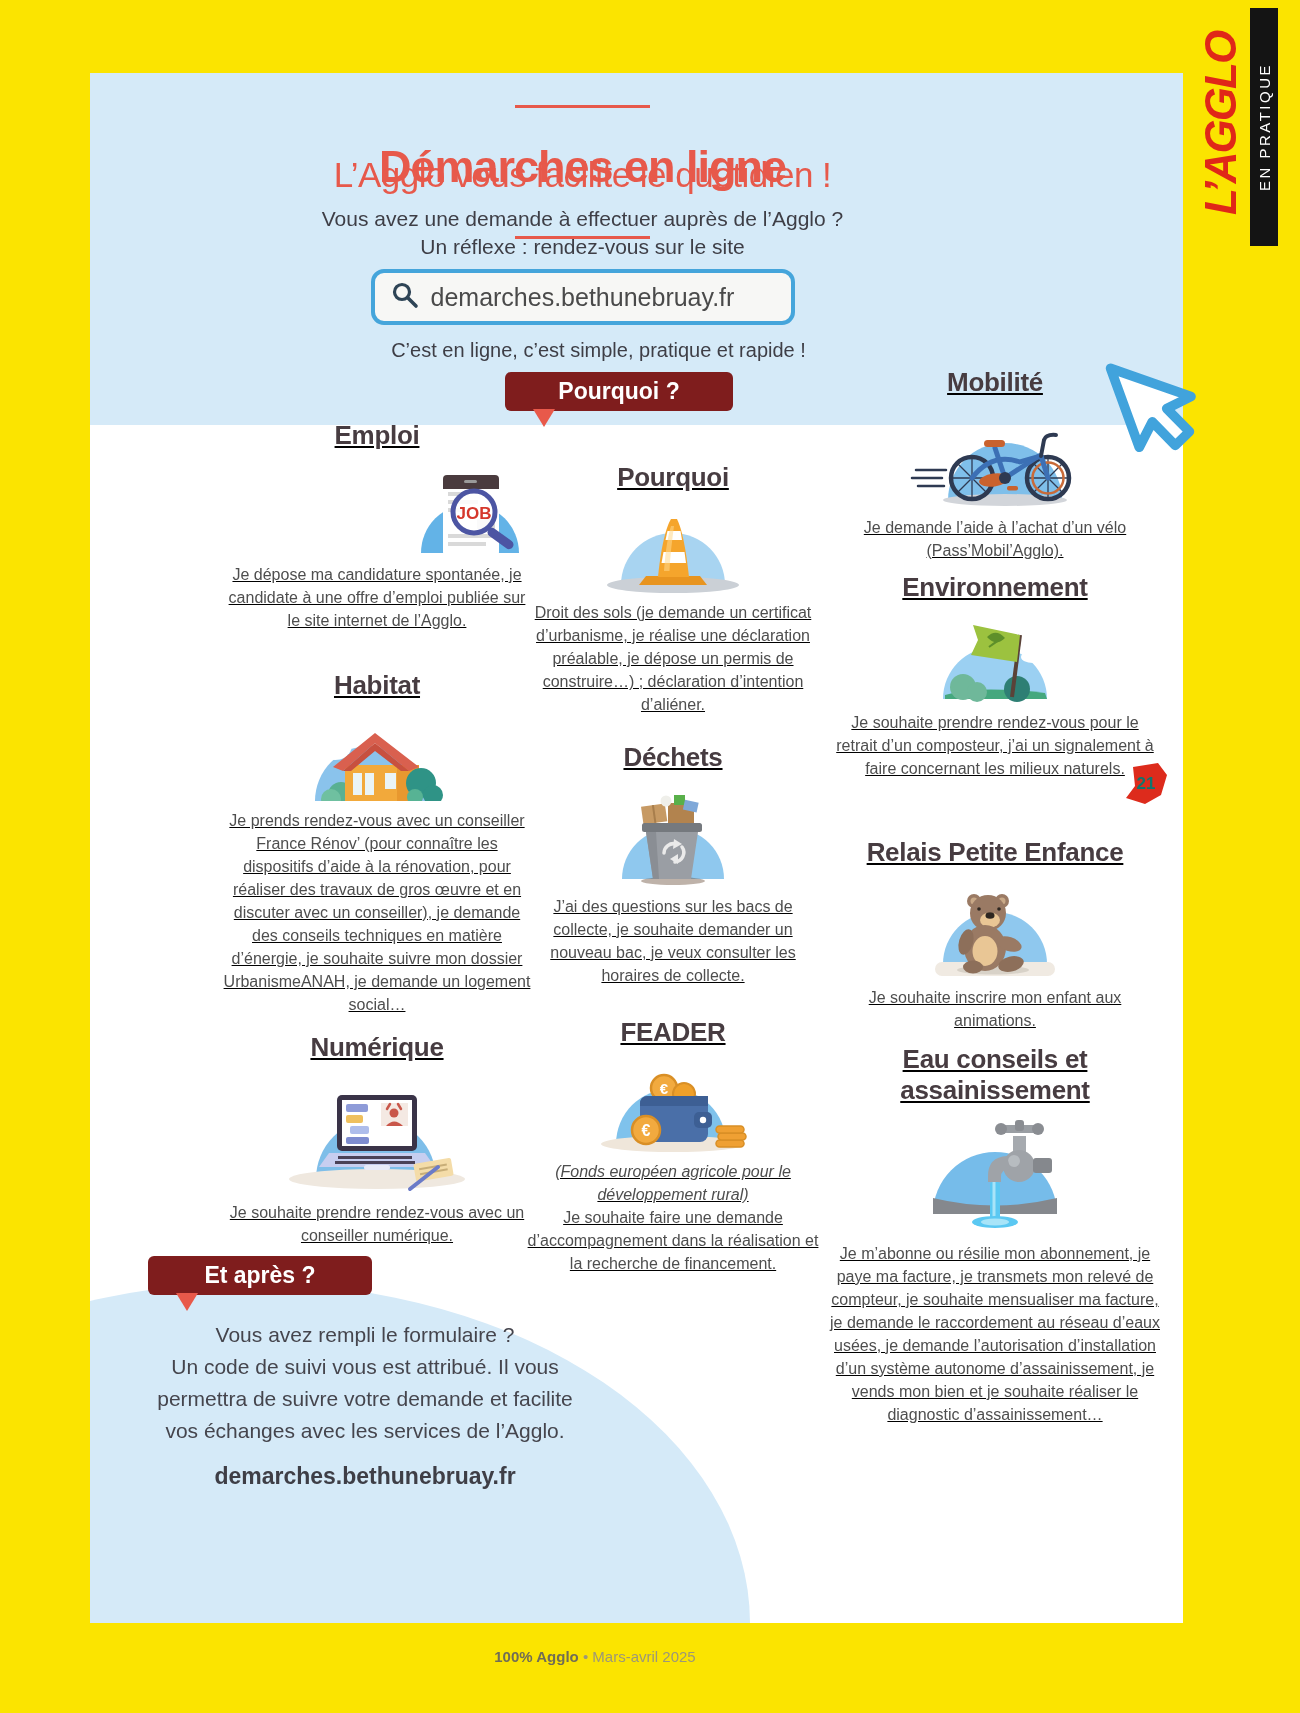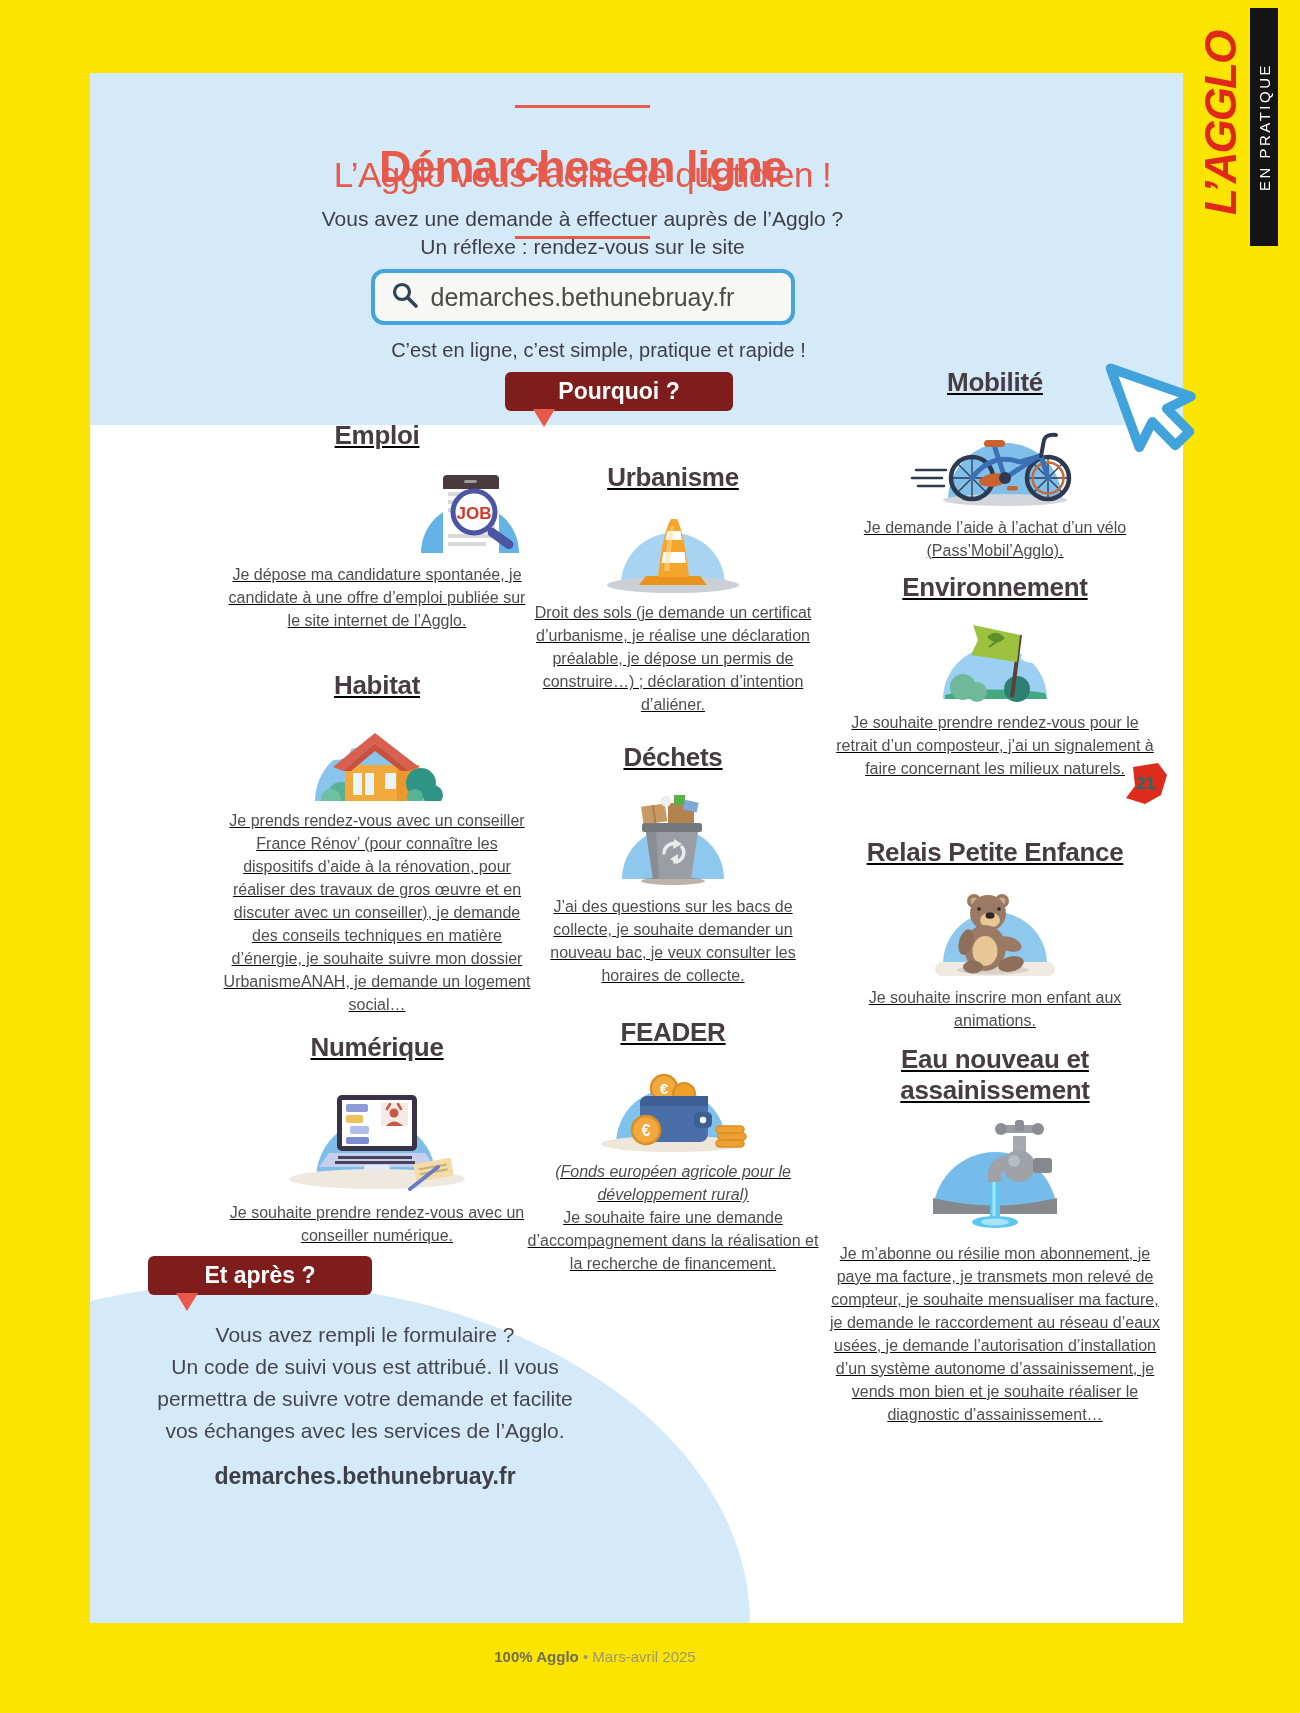--- a/index.html
+++ b/index.html
@@ -157,21 +157,21 @@
             <line x1="137" y1="96" x2="165" y2="96" stroke="#C8AE78" stroke-width="2"></line>
             <line x1="137" y1="101" x2="165" y2="101" stroke="#C8AE78" stroke-width="2"></line>
             </g>
           <line x1="128" y1="118" x2="156" y2="96" stroke="#6B7BC8" stroke-width="4" stroke-linecap="round"></line>
         </svg>
       </div>
       <p>Je souhaite prendre rendez-vous avec un conseiller numérique.</p>
     </div>
 
     <div class="section" style="left:433px;top:389px;width:300px;">
-      <h3>Urbanisme</h3>
+      <h3>Pourquoi</h3>
       <div class="icn" style="height:92px;">
         <svg width="140" height="92" viewBox="0 0 140 92">
           <path d="M18 84 a52 52 0 0 1 104 0 Z" fill="#A8D4F1"></path>
           <ellipse cx="70" cy="84" rx="66" ry="8" fill="#CBD0D6"></ellipse>
           <polygon points="36,84 104,84 97,75 43,75" fill="#E8941F"></polygon>
           <path d="M55 76 C58 46 63 26 68 18 L74 18 C79 28 83 48 86 76 Z" fill="#F5A52C"></path>
           <polygon points="58.5,62 83,62 81.5,51 60.5,51" fill="#FFFFFF"></polygon>
           <polygon points="62.5,39 79,39 77.5,30 64.5,30" fill="#FFFFFF"></polygon>
           <path d="M61 70 C62.5 50 65 34 68 25 L71 25 C69 40 67 56 66.5 70 Z" fill="#FFD98C" opacity="0.55"></path>
         </svg>
@@ -314,21 +314,21 @@
           <ellipse cx="41" cy="66" rx="7" ry="13" fill="#8D6F5A" transform="rotate(16 41 66)"></ellipse>
           <ellipse cx="84" cy="68" rx="13" ry="7" fill="#9A7A64" transform="rotate(18 84 68)"></ellipse>
           <ellipse cx="48" cy="91" rx="10" ry="6.5" fill="#8D6F5A"></ellipse>
           <ellipse cx="86" cy="88" rx="13" ry="7.5" fill="#8D6F5A" transform="rotate(-14 86 88)"></ellipse>
         </svg>
       </div>
       <p>Je souhaite inscrire mon enfant aux animations.</p>
     </div>
 
     <div class="section" style="left:740px;top:971px;width:330px;">
-      <h3 class="eau-title">Eau nouveau et assainissement</h3>
+      <h3 class="eau-title">Eau conseils et assainissement</h3>
       <div class="icn" style="height:120px;">
         <svg width="160" height="120" viewBox="0 0 160 120">
           <path d="M18 100 a62 62 0 0 1 124 0 Z" fill="#76BCEA"></path>
           <path d="M18 100 v-16 q62 15 124 0 v16 Z" fill="#85888D"></path>
           <rect x="98" y="22" width="13" height="24" fill="#A6AAAF"></rect>
           <rect x="84" y="11" width="41" height="8" rx="4" fill="#9A9EA3"></rect>
           <circle cx="86" cy="15" r="6" fill="#8A8D92"></circle>
             <circle cx="123" cy="15" r="6" fill="#8A8D92"></circle>
           <rect x="100" y="6" width="9" height="11" rx="3" fill="#8A8D92"></rect>
           <circle cx="104" cy="52" r="16" fill="#9FA3A8"></circle>

